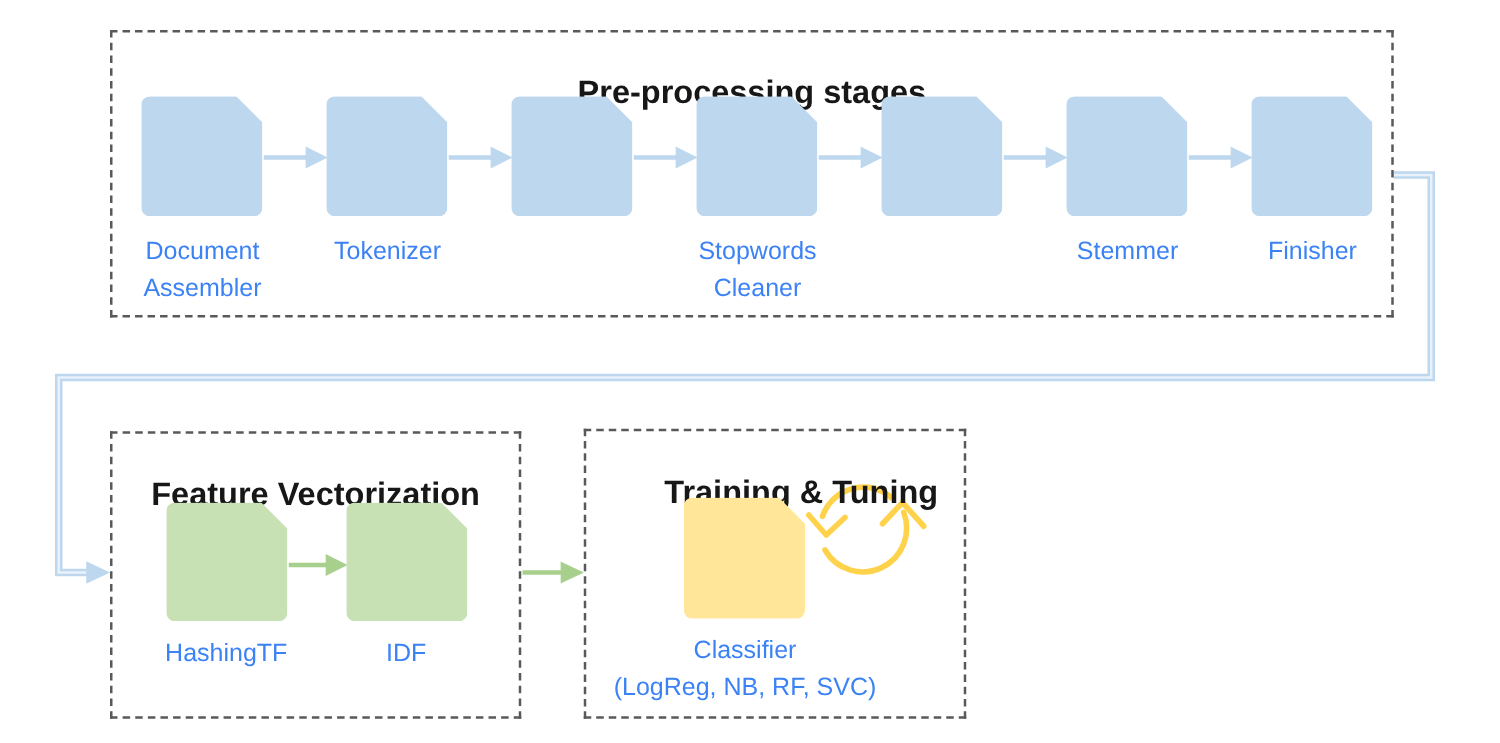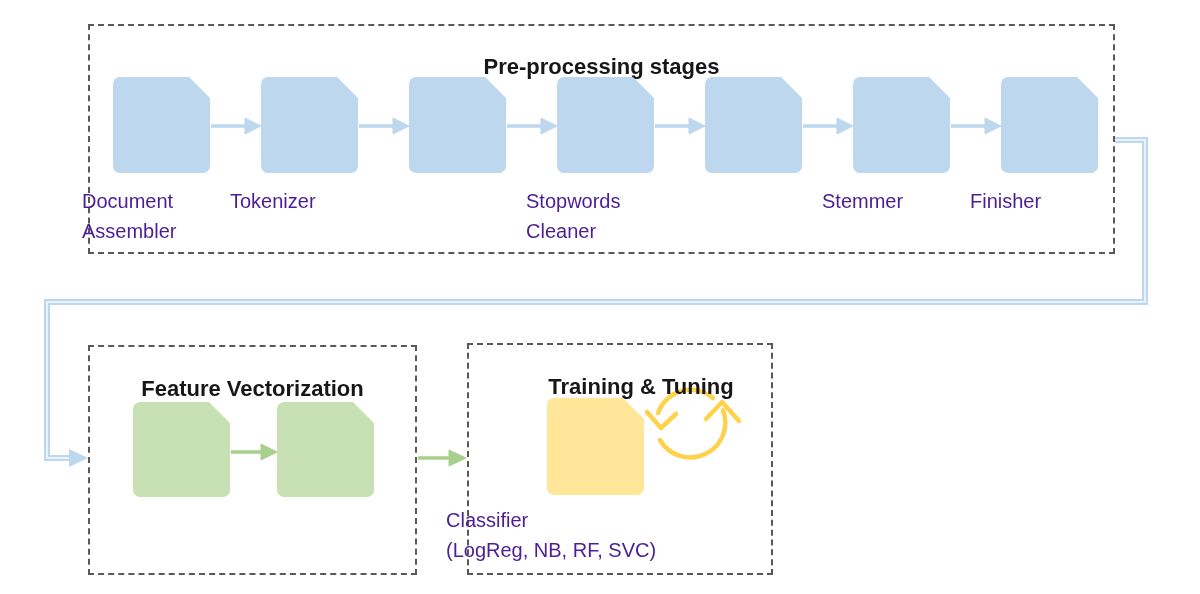--- a/index.html
+++ b/index.html
@@ -1,27 +1,27 @@
 <!DOCTYPE html>
 <html><head>
 <meta charset="utf-8">
 <style>
   html,body { margin:0; padding:0; background:#ffffff; }
   .canvas {
     position:relative; width:1200px; height:594px; background:#ffffff;
     font-family:"Liberation Sans", sans-serif; color:#171717; overflow:hidden;
   }
   .dashed-box { position:absolute; border:2px dashed #595959; box-sizing:border-box; background:transparent; }
-  .box-title { position:absolute; font-size:22px; font-weight:bold; text-align:center; color:#171717; }
+  .box-title { position:absolute; font-size:26px; font-weight:bold; text-align:center; color:#171717; }
   .doc { position:absolute; width:97px; border-radius:7px;
          clip-path: polygon(0 0, calc(100% - 21px) 0, 100% 21px, 100% 100%, 0 100%); }
   .doc.blue   { background:#BDD7EE; height:96px; top:77px; }
   .doc.green  { background:#C7E1B5; height:95px; top:402px; }
   .doc.yellow { background:#FFE699; height:97px; top:398px; left:547px; }
-  .stage-label { position:absolute; width:160px; font-size:20px; line-height:30px; color:#4c1d95; }
+  .stage-label { position:absolute; width:160px; font-size:20px; line-height:30px; text-align:center; color:#3b82f6; }
   .overlay { position:absolute; left:0; top:0; width:1200px; height:594px; pointer-events:none; }
 </style>
 </head>
 <body>
 
 <div class="canvas">
 
   <svg class="overlay" viewBox="0 0 1200 594">
 
     <g stroke="#BDD7EE" fill="#BDD7EE">
@@ -79,20 +79,22 @@
   <div class="stage-label" style="left:526px; top:186px;">Stopwords Cleaner</div>
   <div class="stage-label" style="left:822px; top:186px;">Stemmer</div>
   <div class="stage-label" style="left:970px; top:186px;">Finisher</div>
 
   <section class="dashed-box" style="left:88px; top:345px; width:329px; height:230px;"></section>
   <h2 class="box-title" style="left:88px; top:358px; width:329px;">Feature Vectorization</h2>
 
   <div class="doc green" style="left:133px;"></div>
   <div class="doc green" style="left:277px;"></div>
 
+  <div class="stage-label" style="left:101px; top:508px;">HashingTF</div>
+  <div class="stage-label" style="left:245px; top:508px;">IDF</div>
 
   <section class="dashed-box" style="left:467px; top:343px; width:306px; height:232px;"></section>
   <h2 class="box-title" style="left:488px; top:356px; width:306px;">Training &amp; Tuning</h2>
 
   <div class="doc yellow"></div>
 
   <div class="stage-label" style="left:446px; top:505px; width:300px;">
     <div>Classifier</div>
     <div>(LogReg, NB, RF, SVC)</div>
   </div>

